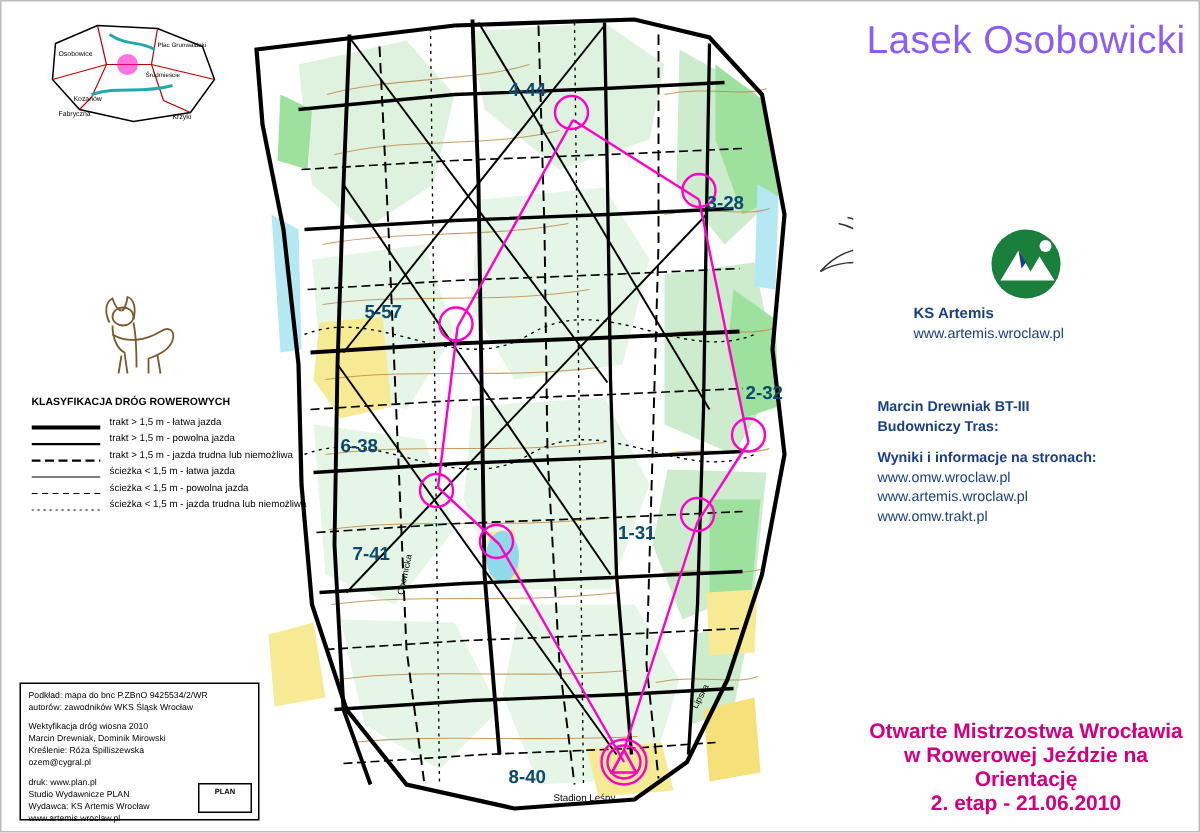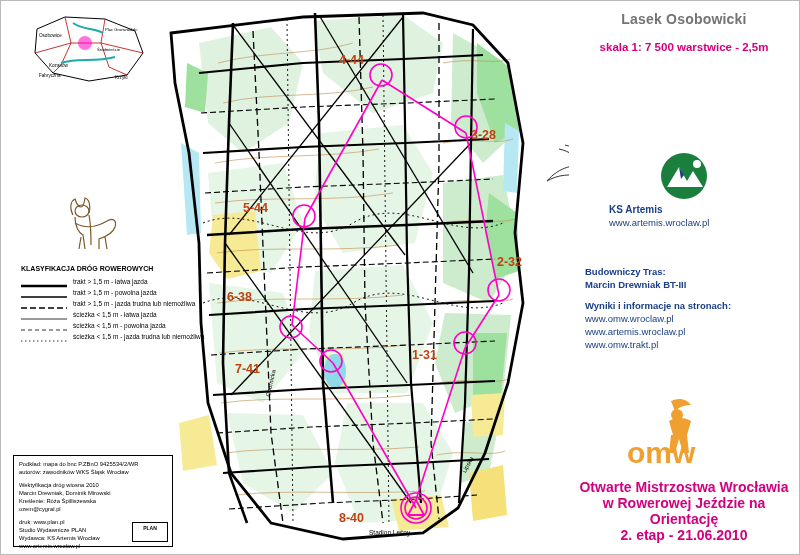--- a/index.html
+++ b/index.html
@@ -28,21 +28,21 @@
     position:absolute;left:0;top:0;width:100%;height:100%;
   }
 
   
   .panel{
     position:absolute;left:568px;top:2px;width:230px;height:549px;
     background:#ffffff;
   }
   .title{
     position:absolute;left:0;top:8px;width:230px;text-align:center;
-    font-size:14px;font-weight:bold;color:#737373;letter-spacing:.2px;
+    font-size:26px;font-weight:normal;color:#8b5cf6;letter-spacing:.2px;
   }
   .subtitle{
     position:absolute;left:0;top:38px;width:230px;text-align:center;
     font-size:11.5px;font-weight:bold;color:#d2007f;
   }
   .courses{
     position:absolute;left:0;top:84px;width:230px;text-align:center;
     font-size:15px;font-weight:bold;color:#d2007f;
   }
 
@@ -109,21 +109,21 @@
   }
 
   
   .deer{position:absolute;left:52px;top:190px;width:70px;height:62px;}
 
   
   .mosquito{position:absolute;left:536px;top:138px;width:72px;height:60px;}
 
   
   .ctl{
-    position:absolute;font-size:12.5px;font-weight:bold;color:#c2410c;
+    position:absolute;font-size:12.5px;font-weight:bold;color:#0c4a6e;
     white-space:nowrap;
   }
   .road-lbl{
     position:absolute;font-size:6px;color:#000;white-space:nowrap;
   }
   .stadion{
     position:absolute;font-size:6.5px;color:#000;white-space:nowrap;
   }
 </style>
 </head>
@@ -272,21 +272,21 @@
         <circle cx="288" cy="324" r="11"></circle>
         <circle cx="462" cy="340" r="11"></circle>
         <circle cx="328" cy="358" r="11"></circle>
         <circle cx="413" cy="505" r="11"></circle>
         <circle cx="413" cy="505" r="15"></circle>
       </g>
     </svg>
 
     <div class="ctl" style="left:336px;top:50px;">4-44</div>
     <div class="ctl" style="left:468px;top:125px;">3-28</div>
-    <div class="ctl" style="left:240px;top:198px;">5-44</div>
+    <div class="ctl" style="left:240px;top:198px;">5-57</div>
     <div class="ctl" style="left:494px;top:252px;">2-32</div>
     <div class="ctl" style="left:224px;top:287px;">6-38</div>
     <div class="ctl" style="left:409px;top:345px;">1-31</div>
     <div class="ctl" style="left:232px;top:359px;">7-41</div>
     <div class="ctl" style="left:336px;top:508px;">8-40</div>
 
     <div class="road-lbl" style="left:262px;top:393px;transform:rotate(-78deg);transform-origin:left top;">Obornicka</div>
     <div class="road-lbl" style="left:458px;top:468px;transform:rotate(-62deg);transform-origin:left top;">Lipska</div>
     <div class="stadion" style="left:366px;top:526px;">Stadion Leśny</div>
 
@@ -412,54 +412,44 @@
           <path d="M46,28 C40,16 30,10 20,8"></path>
           <path d="M48,26 C44,14 36,6 26,4"></path>
         </g>
       </svg>
     </div>
   </div>
 
   <div class="panel">
 
     <div class="title">Lasek Osobowicki</div>
-    <div class="subtitle">skala 1: 7 500  warstwice - 2,5m</div>
 
     <div class="club">
       <div class="club-logo">
         <svg viewBox="0 0 54 50" width="54" height="50">
           <circle cx="27" cy="25" r="23" fill="#1a7f3c"></circle>
           <path d="M10,36 L22,16 L30,30 L36,20 L46,36 Z" fill="#ffffff"></path>
           <path d="M22,16 L27,24 L24,28 Z" fill="#1a3f86"></path>
           <circle cx="40" cy="13" r="4" fill="#ffffff"></circle>
         </svg>
       </div>
       <div class="club-name">KS Artemis</div>
       <div class="club-url">www.artemis.wroclaw.pl</div>
     </div>
 
     <div class="info">
+      <div class="b">Marcin Drewniak BT-III</div>
       <div class="b">Budowniczy Tras:</div>
-      <div class="b">Marcin Drewniak BT-III</div>
       <div class="gap"></div>
       <div class="b">Wyniki i informacje na stronach:</div>
       <div>www.omw.wroclaw.pl</div>
       <div>www.artemis.wroclaw.pl</div>
       <div>www.omw.trakt.pl</div>
     </div>
 
-    <div class="omw">
-      <svg viewBox="0 0 142 72" width="142" height="72">
-        <path d="M58,6 C66,2 74,4 78,10 C72,10 66,12 62,16 Z" fill="#f0a030"></path>
-        <circle cx="64" cy="20" r="6" fill="#f0a030"></circle>
-        <path d="M56,26 C62,22 72,22 78,26 L74,40 L60,40 Z" fill="#f0a030"></path>
-        <path d="M58,40 L56,58 L62,58 L66,44 L70,58 L76,58 L74,40 Z" fill="#f0a030"></path>
-        <text x="14" y="68" font-size="30" font-weight="bold" fill="#f0a030" font-family="Liberation Sans, sans-serif">omw</text>
-      </svg>
-    </div>
 
     <div class="omw-text">
       <div>Otwarte Mistrzostwa Wrocławia</div>
       <div>w Rowerowej Jeździe na Orientację</div>
       <div>2. etap - 21.06.2010</div>
     </div>
   </div>
 </div>
 
 </body></html>

